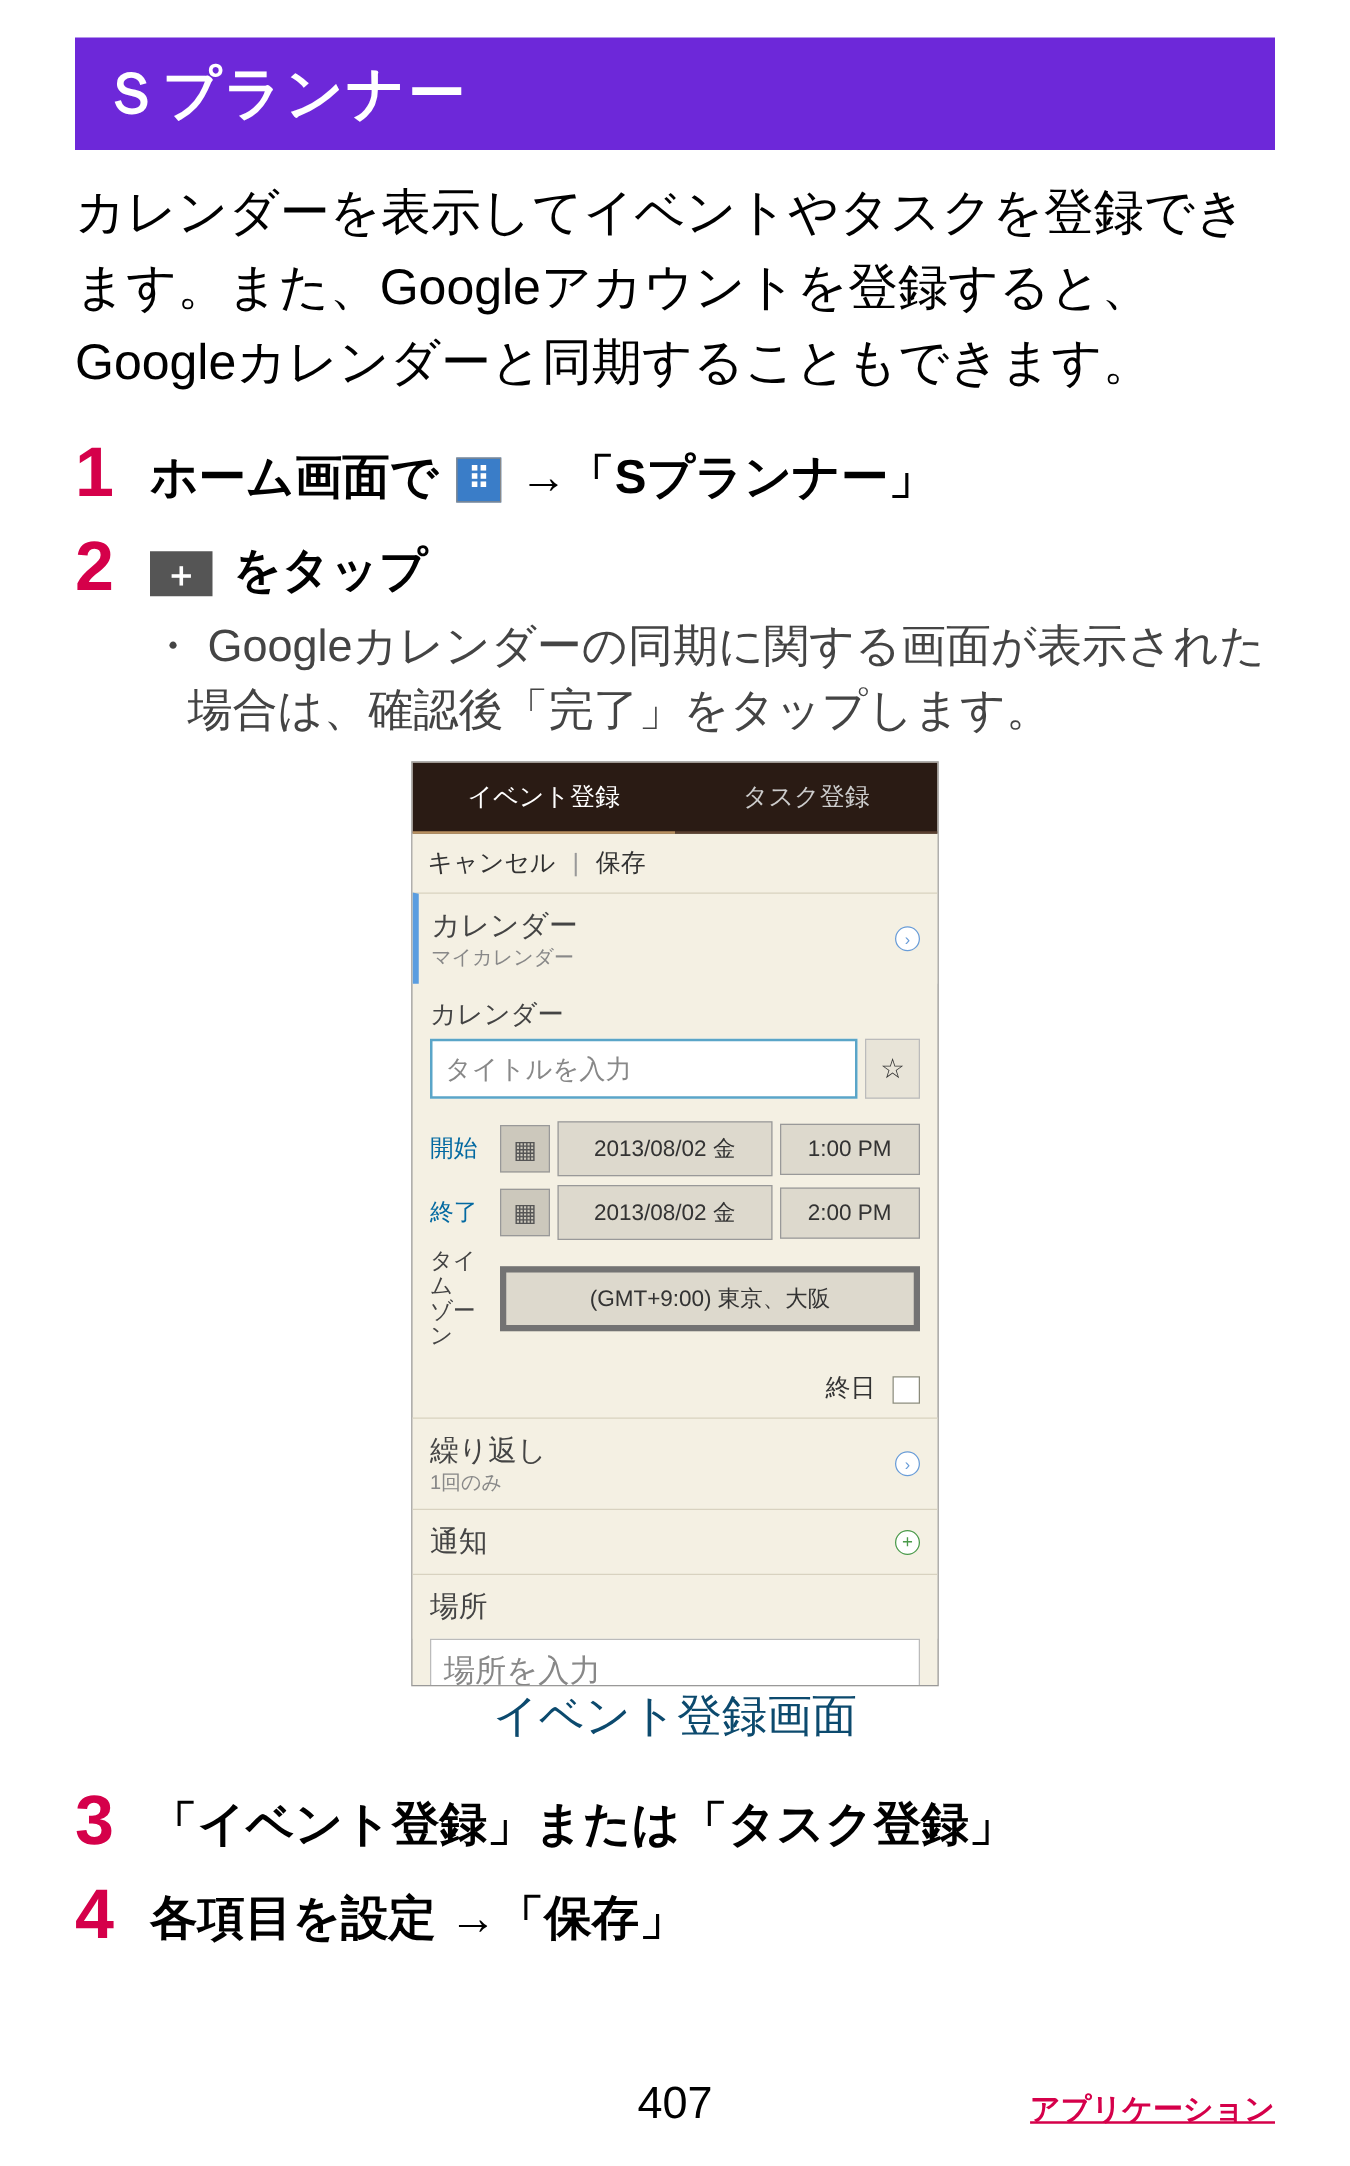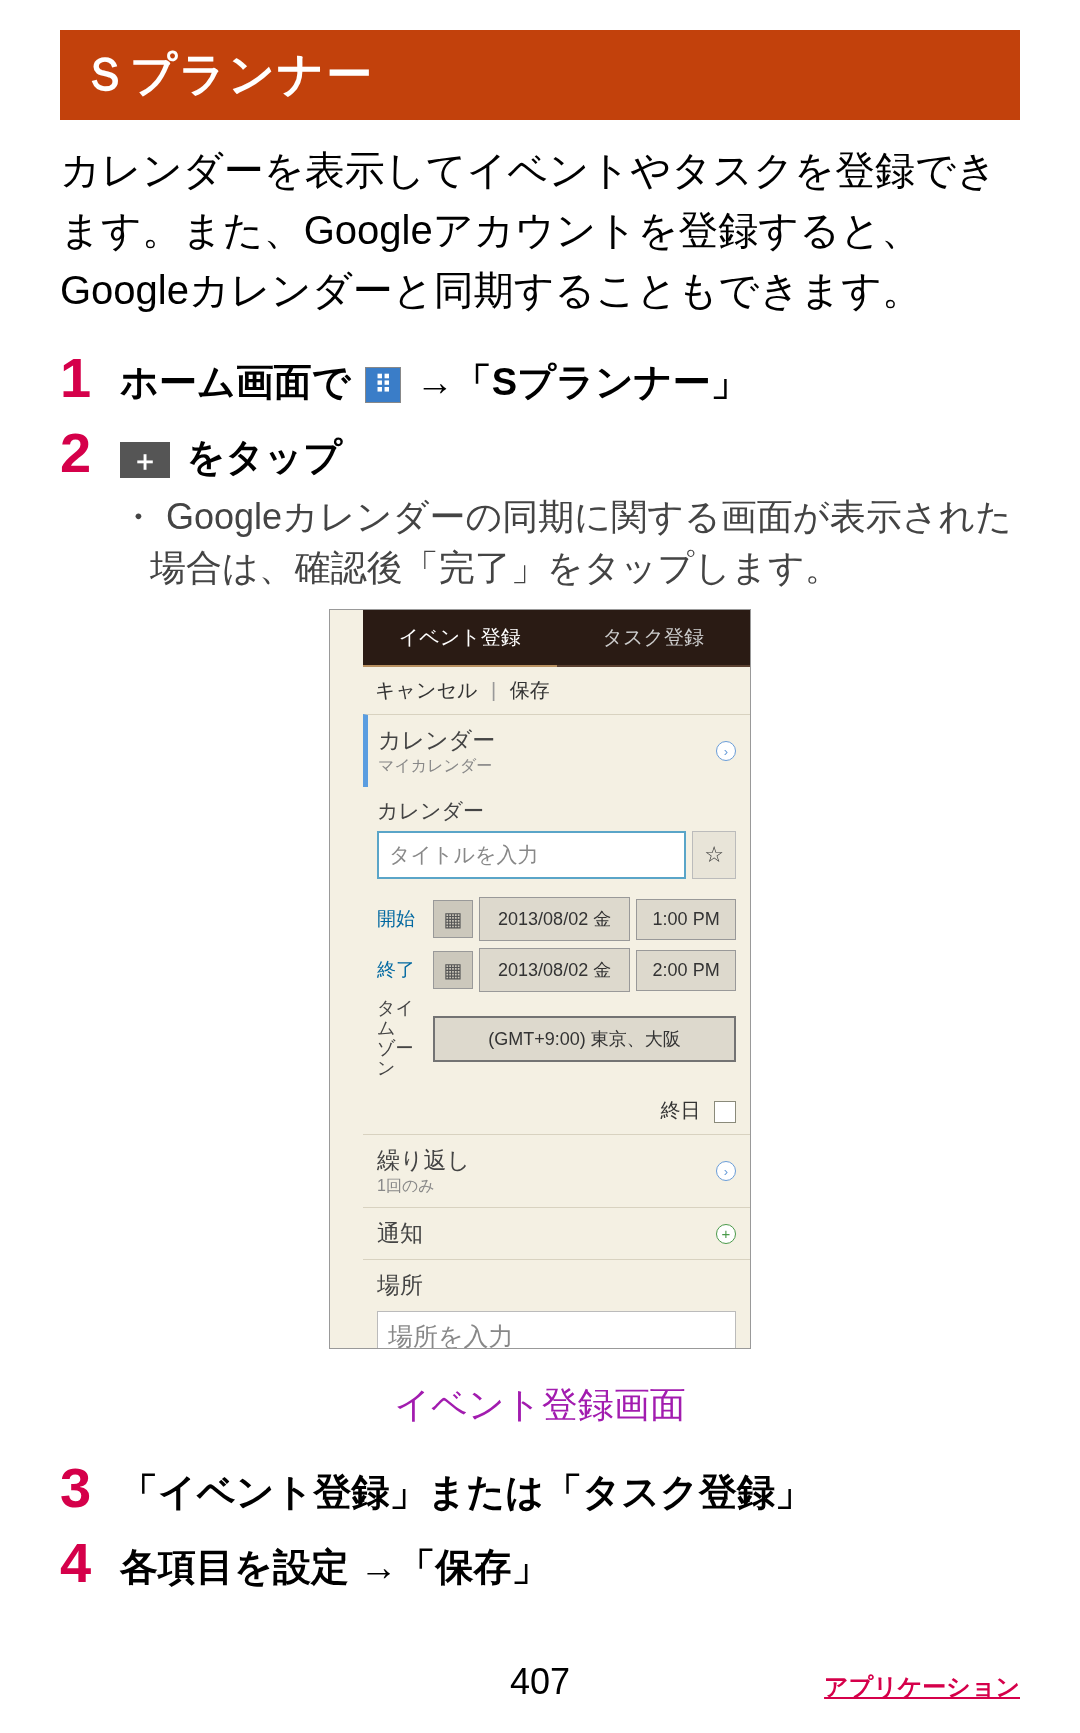--- a/index.html
+++ b/index.html
@@ -6,21 +6,21 @@
   body {
     width: 1080px;
     height: 1733px;
     background: #fff;
     font-family: "Hiragino Kaku Gothic ProN", "メイリオ", sans-serif;
     position: relative;
     color: #000;
   }
   .page { padding: 30px 60px 0 60px; }
   .title-bar {
-    background: #c2410c;
+    background: #6d28d9;
     color: #fff;
     font-size: 46px;
     font-weight: bold;
     padding: 14px 22px;
     letter-spacing: 2px;
   }
   .intro {
     font-size: 40px;
     line-height: 1.5;
     margin: 20px 0 30px 0;
@@ -72,21 +72,20 @@
     width: 422px;
     margin: 0 auto;
     border: 1px solid #999;
     background: #f4f0e3;
     text-align: left;
     font-size: 21px;
     color: #333;
     overflow: hidden;
     height: 740px;
     position: relative;
-    padding-left: 33px;
   }
   .shot-tabs { display: flex; background: #2a1b14; }
   .shot-tab {
     flex: 1;
     text-align: center;
     color: #ccc;
     padding: 14px 0;
     font-size: 20px;
     border-bottom: 2px solid #5a4030;
   }
@@ -163,43 +162,43 @@
     border: 1px solid #999;
     background: #ddd9cd;
     padding: 9px 6px;
     font-size: 18px;
     text-align: center;
     color: #333;
   }
   .dt-date { flex: 1.6; }
   .dt-time { flex: 1; }
   .tz-label { width: 50px; font-size: 18px; color: #444; line-height: 1.1; }
-  .tz-btn { flex: 1; border: 2px solid #737373; background: #ddd9cd; padding: 9px 6px; font-size: 18px; text-align: center; }
+  .tz-btn { flex: 1; border: 5px solid #737373; background: #ddd9cd; padding: 9px 6px; font-size: 18px; text-align: center; }
   .allday { text-align: right; padding: 10px 14px; font-size: 20px; }
   .allday-box {
     display: inline-block;
     width: 22px; height: 22px;
     border: 1px solid #8a8a7a;
     background: #fff;
     vertical-align: middle;
     margin-left: 8px;
   }
   .loc-input {
     margin: 0 14px 10px 14px;
     border: 1px solid #bbb;
     background: #fff;
     padding: 8px 10px;
     color: #888;
     font-size: 25px;
     position: relative;
   }
   .caption {
     font-size: 36px;
-    color: #a21caf;
-    margin-top: 32px;
+    color: #0c4a6e;
+    margin-top: 0;
   }
   .footer {
     position: absolute;
     bottom: 30px;
     left: 0; right: 0;
     padding: 0 60px;
     display: flex;
     justify-content: center;
     align-items: flex-end;
   }

